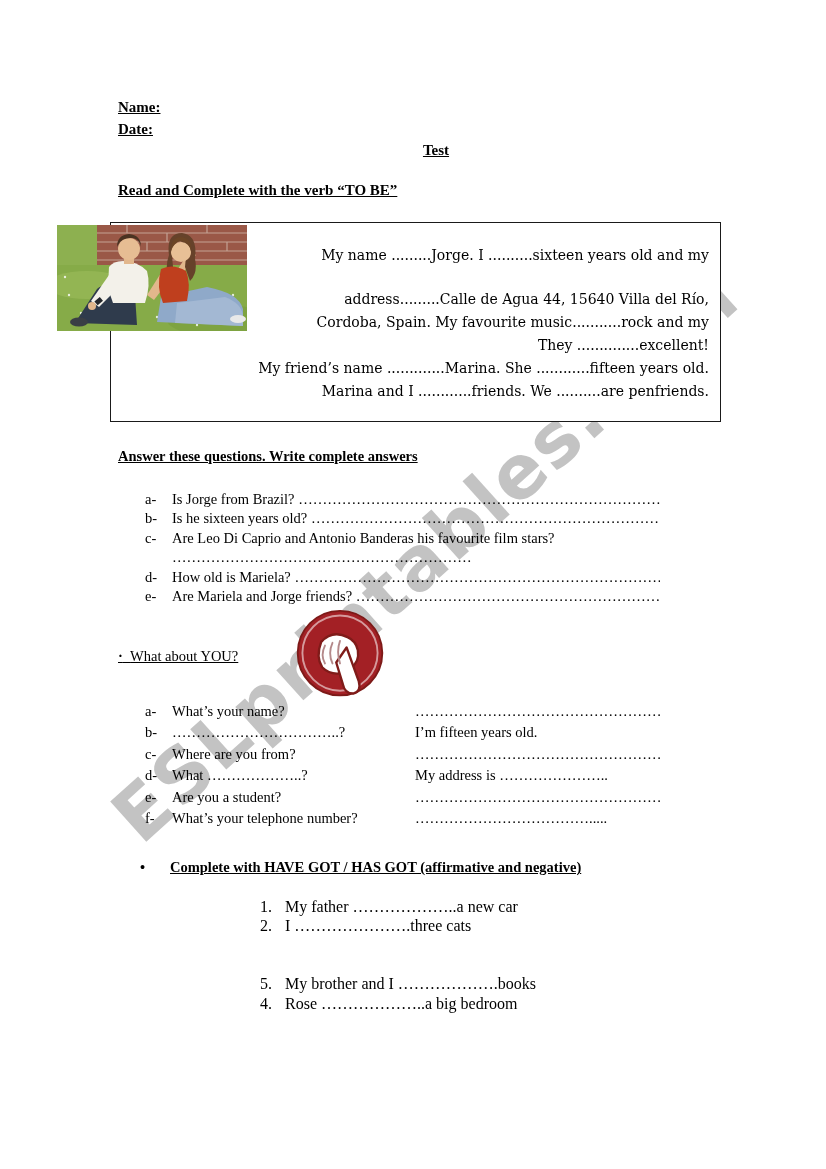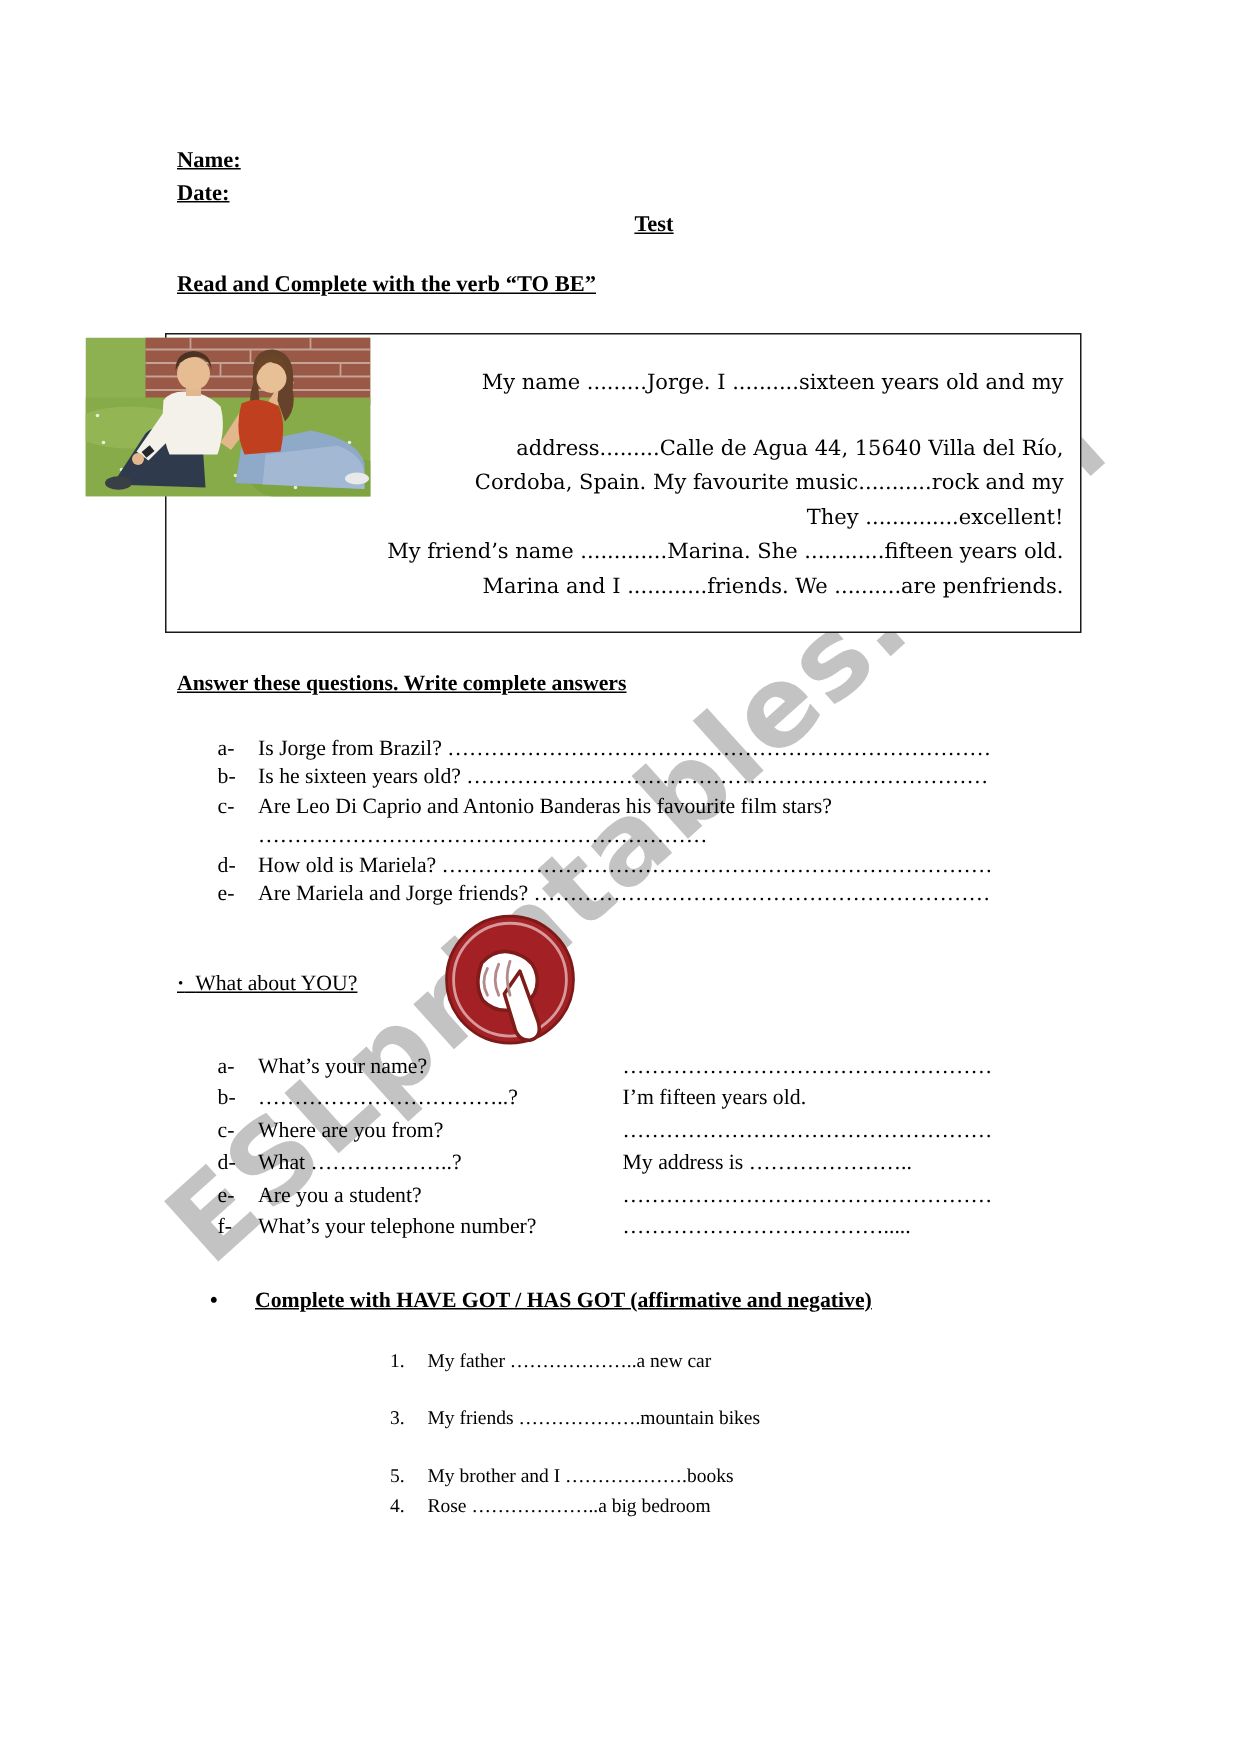--- a/index.html
+++ b/index.html
@@ -35,21 +35,21 @@
   .box-pad{padding-top:21px;}
   .photo{position:absolute;left:57px;top:225px;width:190px;height:106px;}
   
   .q-row{position:absolute;left:145px;width:515px;white-space:nowrap;overflow:hidden;font-size:14.5px;line-height:19px;}
   .q-letter{display:inline-block;width:27px;}
   .dots-row{position:absolute;left:172px;width:300px;white-space:nowrap;overflow:hidden;font-size:14.5px;line-height:19px;}
   
   .you-q{display:inline-block;width:243px;overflow:hidden;vertical-align:top;white-space:nowrap;}
   .you-a{display:inline-block;width:245px;overflow:hidden;vertical-align:top;white-space:nowrap;}
   
-  .hg-row{position:absolute;left:260px;width:430px;white-space:nowrap;overflow:hidden;font-size:13px;line-height:19px;}
+  .hg-row{position:absolute;left:260px;width:430px;white-space:nowrap;overflow:hidden;font-size:16px;line-height:19px;}
   .hg-num{display:inline-block;width:25px;}
   .bullet-dot{display:inline-block;width:30px;font-weight:bold;}
   .icon-wrap{position:absolute;left:293px;top:608px;width:94px;height:94px;}
 </style>
 </head>
 <body>
 
 <div class="page">
 
   <div class="watermark">ESLprintables.com</div>
@@ -182,22 +182,22 @@
       <span class="q-letter">f-</span><span class="you-q">What’s your telephone number?</span><span class="you-a">……………………………….....</span>
     </div>
 
     <div class="abs fs14" style="left:140px;top:858px;">
       <span class="bullet-dot">•</span><span class="h">Complete with HAVE GOT / HAS GOT (affirmative and negative)</span>
     </div>
 
     <div class="hg-row" style="top:897px;">
       <span class="hg-num">1.</span><span>My father ………………..a new car</span>
     </div>
-    <div class="hg-row" style="top:935px;">
-      <span class="hg-num">3.</span><span>My friends ……………….mountain bikes</span>
+    <div class="hg-row" style="top:916px;">
+      <span class="hg-num">2.</span><span>I ………………….three cats</span>
     </div>
     <div class="hg-row" style="top:994px;">
       <span class="hg-num">4.</span><span>Rose ………………..a big bedroom</span>
     </div>
     <div class="hg-row" style="top:974px;">
       <span class="hg-num">5.</span><span>My brother and I ……………….books</span>
     </div>
 
   </div>
 </div>

